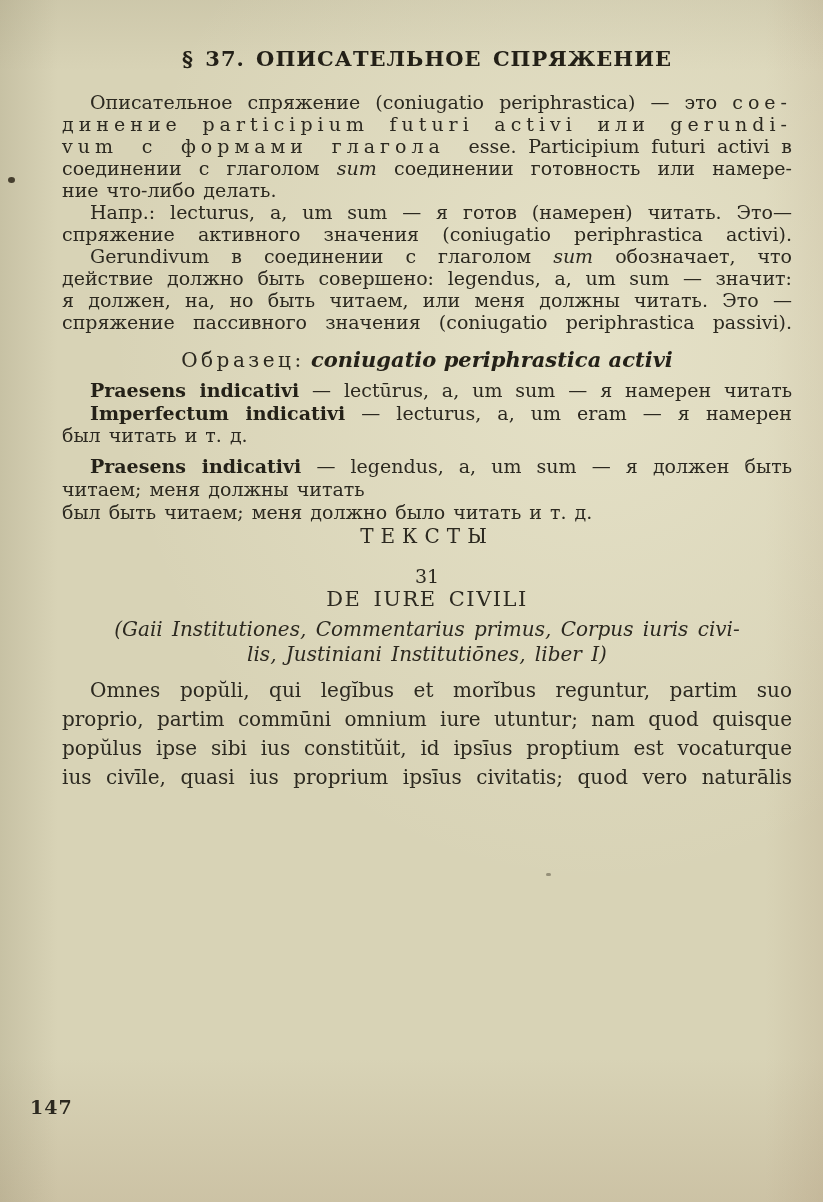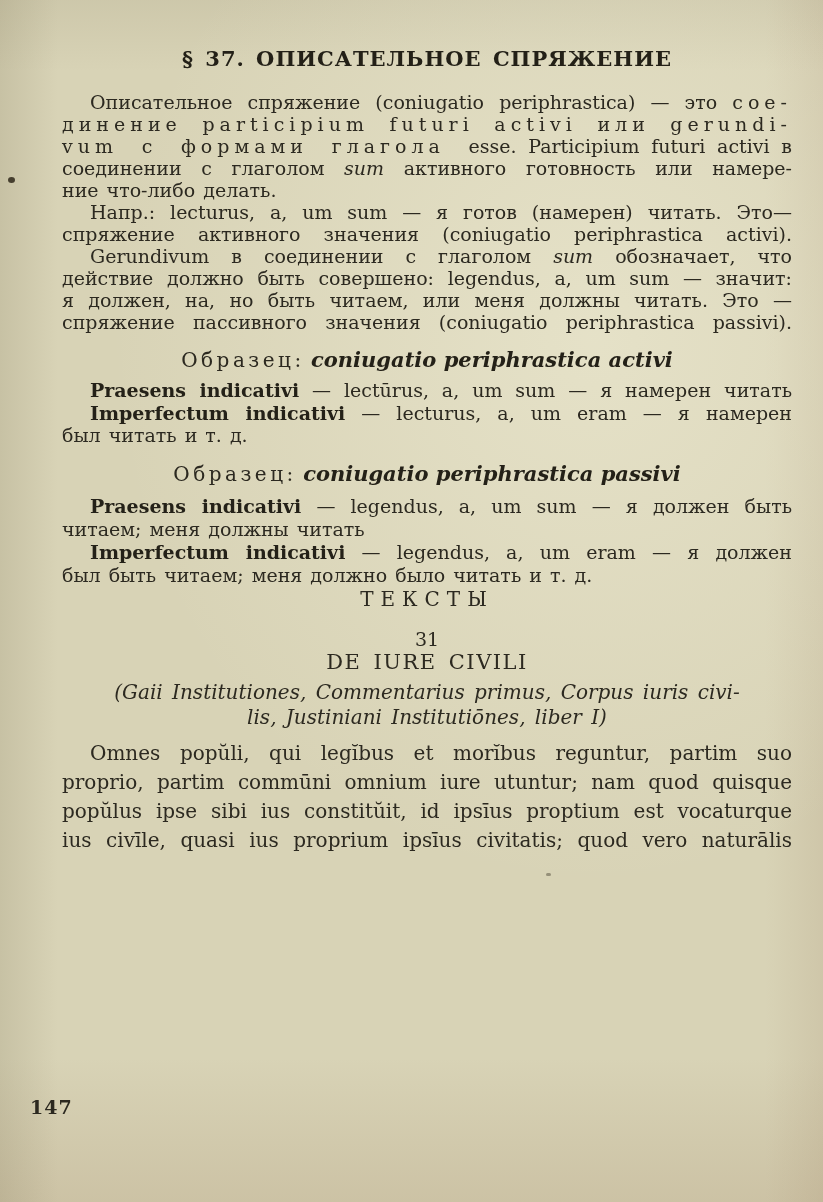--- a/index.html
+++ b/index.html
@@ -79,21 +79,21 @@
   <div class="content">
     <div class="pad-top"></div>
 
 
     <div class="sec-heading">§ 37. ОПИСАТЕЛЬНОЕ СПРЯЖЕНИЕ</div>
 
     <div class="para first">
       <div class="line j indent"><span>Описательное спряжение (coniugatio periphrastica) — это </span><span class="s-sp">сое-</span></div>
       <div class="line j"><span class="s-sp">динение participium futuri activi или gerundi-</span></div>
       <div class="line j"><span class="s-sp">vum с формами глагола </span><span>esse. Participium futuri activi в</span></div>
-      <div class="line j"><span>соединении с глаголом </span><span class="s-i">sum</span><span> активного готовность или намере-</span></div>
+      <div class="line j"><span>соединении с глаголом </span><span class="s-i">sum</span><span> соединении готовность или намере-</span></div>
       <div class="line"><span>ние что-либо делать.</span></div>
     </div>
 
     <div class="para">
       <div class="line j indent"><span>Напр.: lecturus, a, um sum — я готов (намерен) читать. Это—</span></div>
       <div class="line j"><span>спряжение активного значения (coniugatio periphrastica activi).</span></div>
     </div>
 
     <div class="para">
       <div class="line j indent"><span>Gerundivum в соединении с глаголом </span><span class="s-i">sum</span><span> обозначает, что</span></div>
@@ -103,26 +103,24 @@
     </div>
 
     <div class="caption"><span class="s-spl">Образец:</span><span> </span><span class="s-bi">coniugatio periphrastica activi</span></div>
 
     <div class="model">
       <div class="line j indent"><span class="s-b">Praesens indicativi</span><span> — lectūrus, a, um sum — я намерен читать</span></div>
       <div class="line j indent"><span class="s-b">Imperfectum indicativi</span><span> — lecturus, a, um eram — я намерен</span></div>
       <div class="line"><span>был читать и т. д.</span></div>
     </div>
 
-    <div class="caption"><span class="s-spl">Образец:</span><span> </span><span class="s-bi">coniugatio periphrastica passivi</span></div>
 
     <div class="model passive">
       <div class="line j indent"><span class="s-b">Praesens indicativi</span><span> — legendus, a, um sum — я должен быть</span></div>
       <div class="line"><span>читаем; меня должны читать</span></div>
-      <div class="line j indent"><span class="s-b">Imperfectum indicativi</span><span> — legendus, a, um eram — я должен</span></div>
       <div class="line"><span>был быть читаем; меня должно было читать и т. д.</span></div>
     </div>
 
     <div class="texts-heading">ТЕКСТЫ</div>
     <div class="text-number">31</div>
     <div class="text-title">DE IURE CIVILI</div>
 
     <div class="text-source">
       <div class="line"><span class="s-i">(Gaii Institutiones, Commentarius primus, Corpus iuris civi-</span></div>
       <div class="line"><span class="s-i">lis, Justiniani Institutiōnes, liber I)</span></div>

